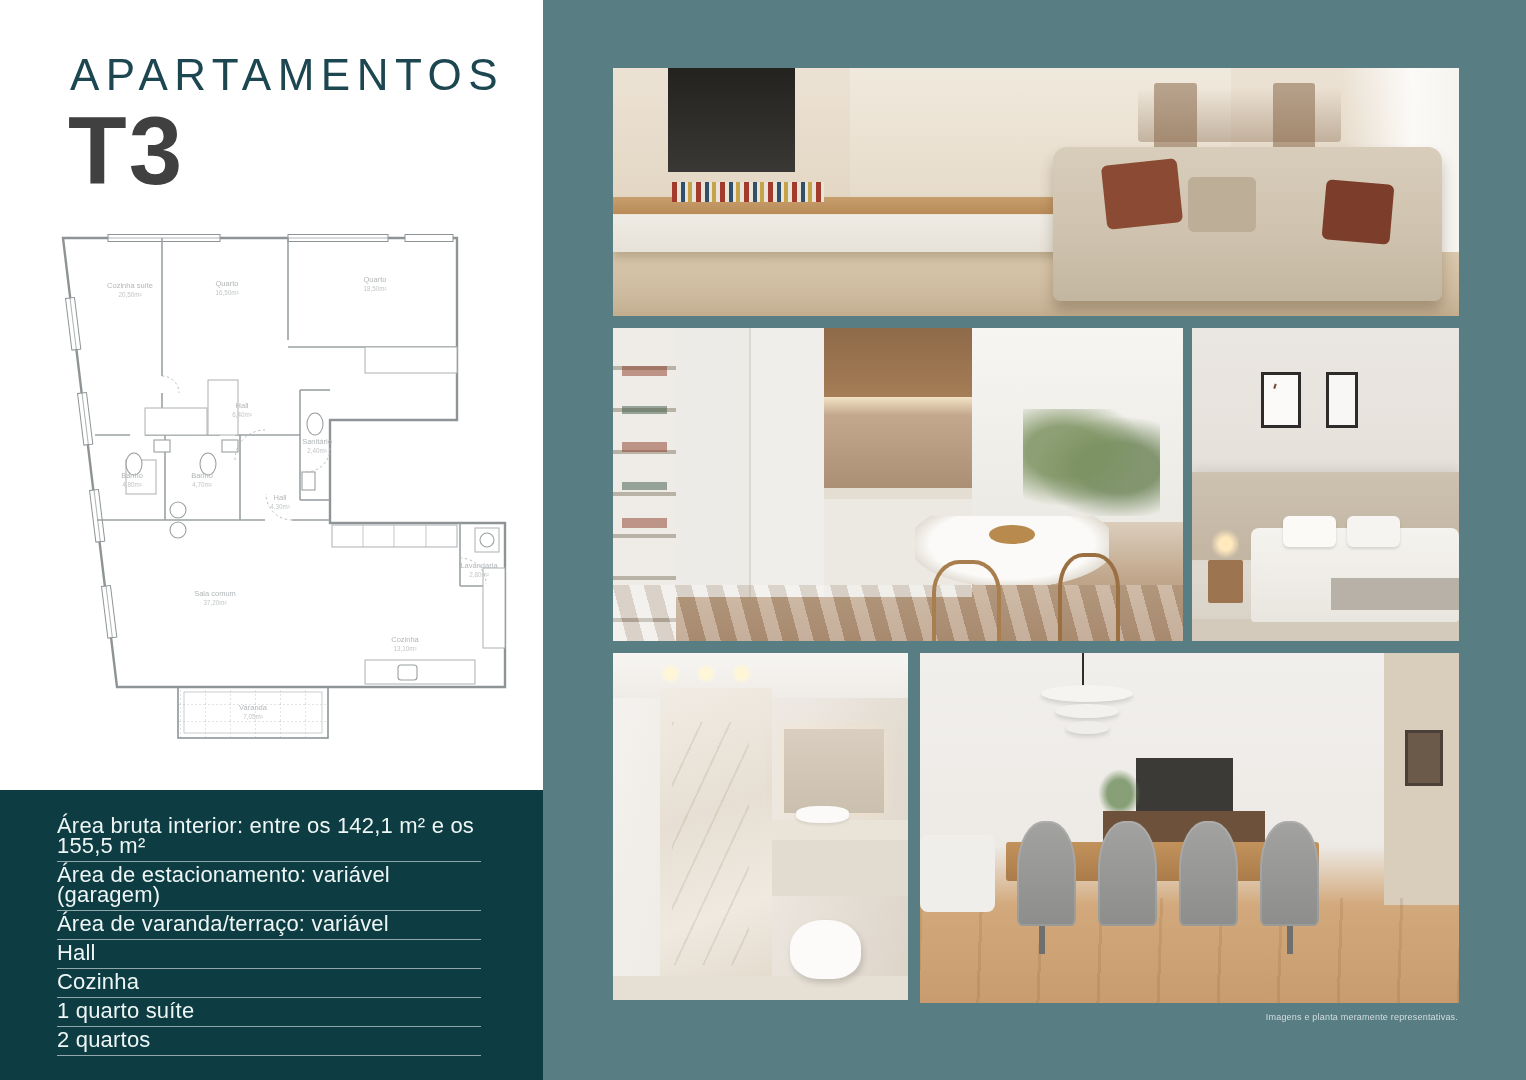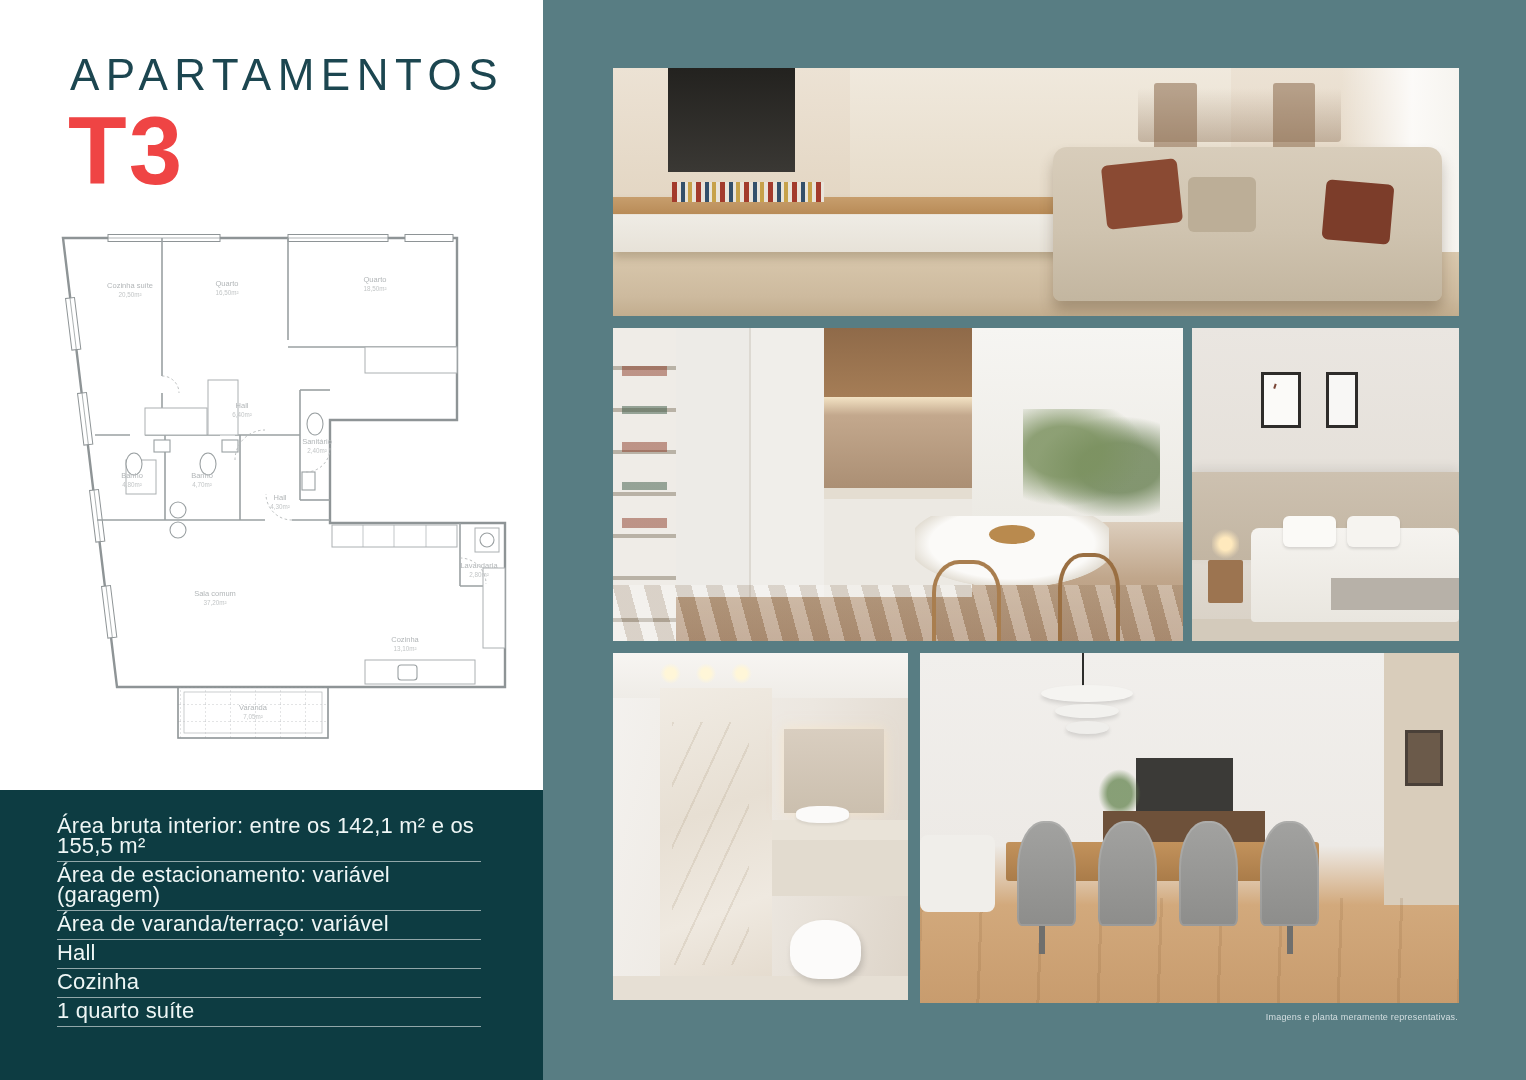--- a/index.html
+++ b/index.html
@@ -4,21 +4,21 @@
 <style>
   * { margin:0; padding:0; box-sizing:border-box; }
   html,body { background:#777; }
   body { font-family:"Liberation Sans", sans-serif; }
   .page { position:relative; width:1526px; height:1080px; margin:0 auto; background:#ffffff; overflow:hidden; }
   .ab { position:absolute; }
 
   
   .left-col { position:absolute; left:0; top:0; width:543px; height:1080px; background:#ffffff; }
   .title-line1 { position:absolute; left:70px; top:50px; font-size:44px; font-weight:400; letter-spacing:6.5px; color:#1c4650; }
-  .title-line2 { position:absolute; left:68px; top:96px; font-size:96px; font-weight:600; letter-spacing:2px; color:#ef4444; }
+  .title-line2 { position:absolute; left:68px; top:96px; font-size:96px; font-weight:600; letter-spacing:2px; color:#404040; }
 
   
   .floorplan { position:absolute; left:30px; top:228px; width:505px; height:515px; }
   .floorplan svg { position:absolute; left:0; top:0; width:100%; height:100%; }
   .fp-label { position:absolute; transform:translate(-50%,-50%); text-align:center; color:#b2b6b8; font-size:7.5px; line-height:1.3; white-space:nowrap; }
   .fp-label .fp-area { display:block; font-size:6.3px; color:#c3c6c7; }
 
   
   .spec-block { position:absolute; left:0; top:790px; width:543px; height:290px; background:#0d3c42; }
   .spec-list { position:absolute; left:57px; top:26px; width:424px; }
@@ -252,20 +252,21 @@
     </div>
 
     <div class="spec-block">
       <div class="spec-list">
           <div class="spec-row">Área bruta interior: entre os 142,1 m² e os 155,5 m²</div>
           <div class="spec-row">Área de estacionamento: variável (garagem)</div>
           <div class="spec-row">Área de varanda/terraço: variável</div>
           <div class="spec-row">Hall</div>
           <div class="spec-row">Cozinha</div>
           <div class="spec-row">1 quarto suíte</div>
+          <div class="spec-row">2 quartos</div>
         </div>
     </div>
   </div>
 
   <div class="gallery-panel">
 
     <div class="photo ph-living">
       <div class="ab lv-backwall"></div>
       <div class="ab lv-window"></div>
       <div class="ab lv-tv"></div>

